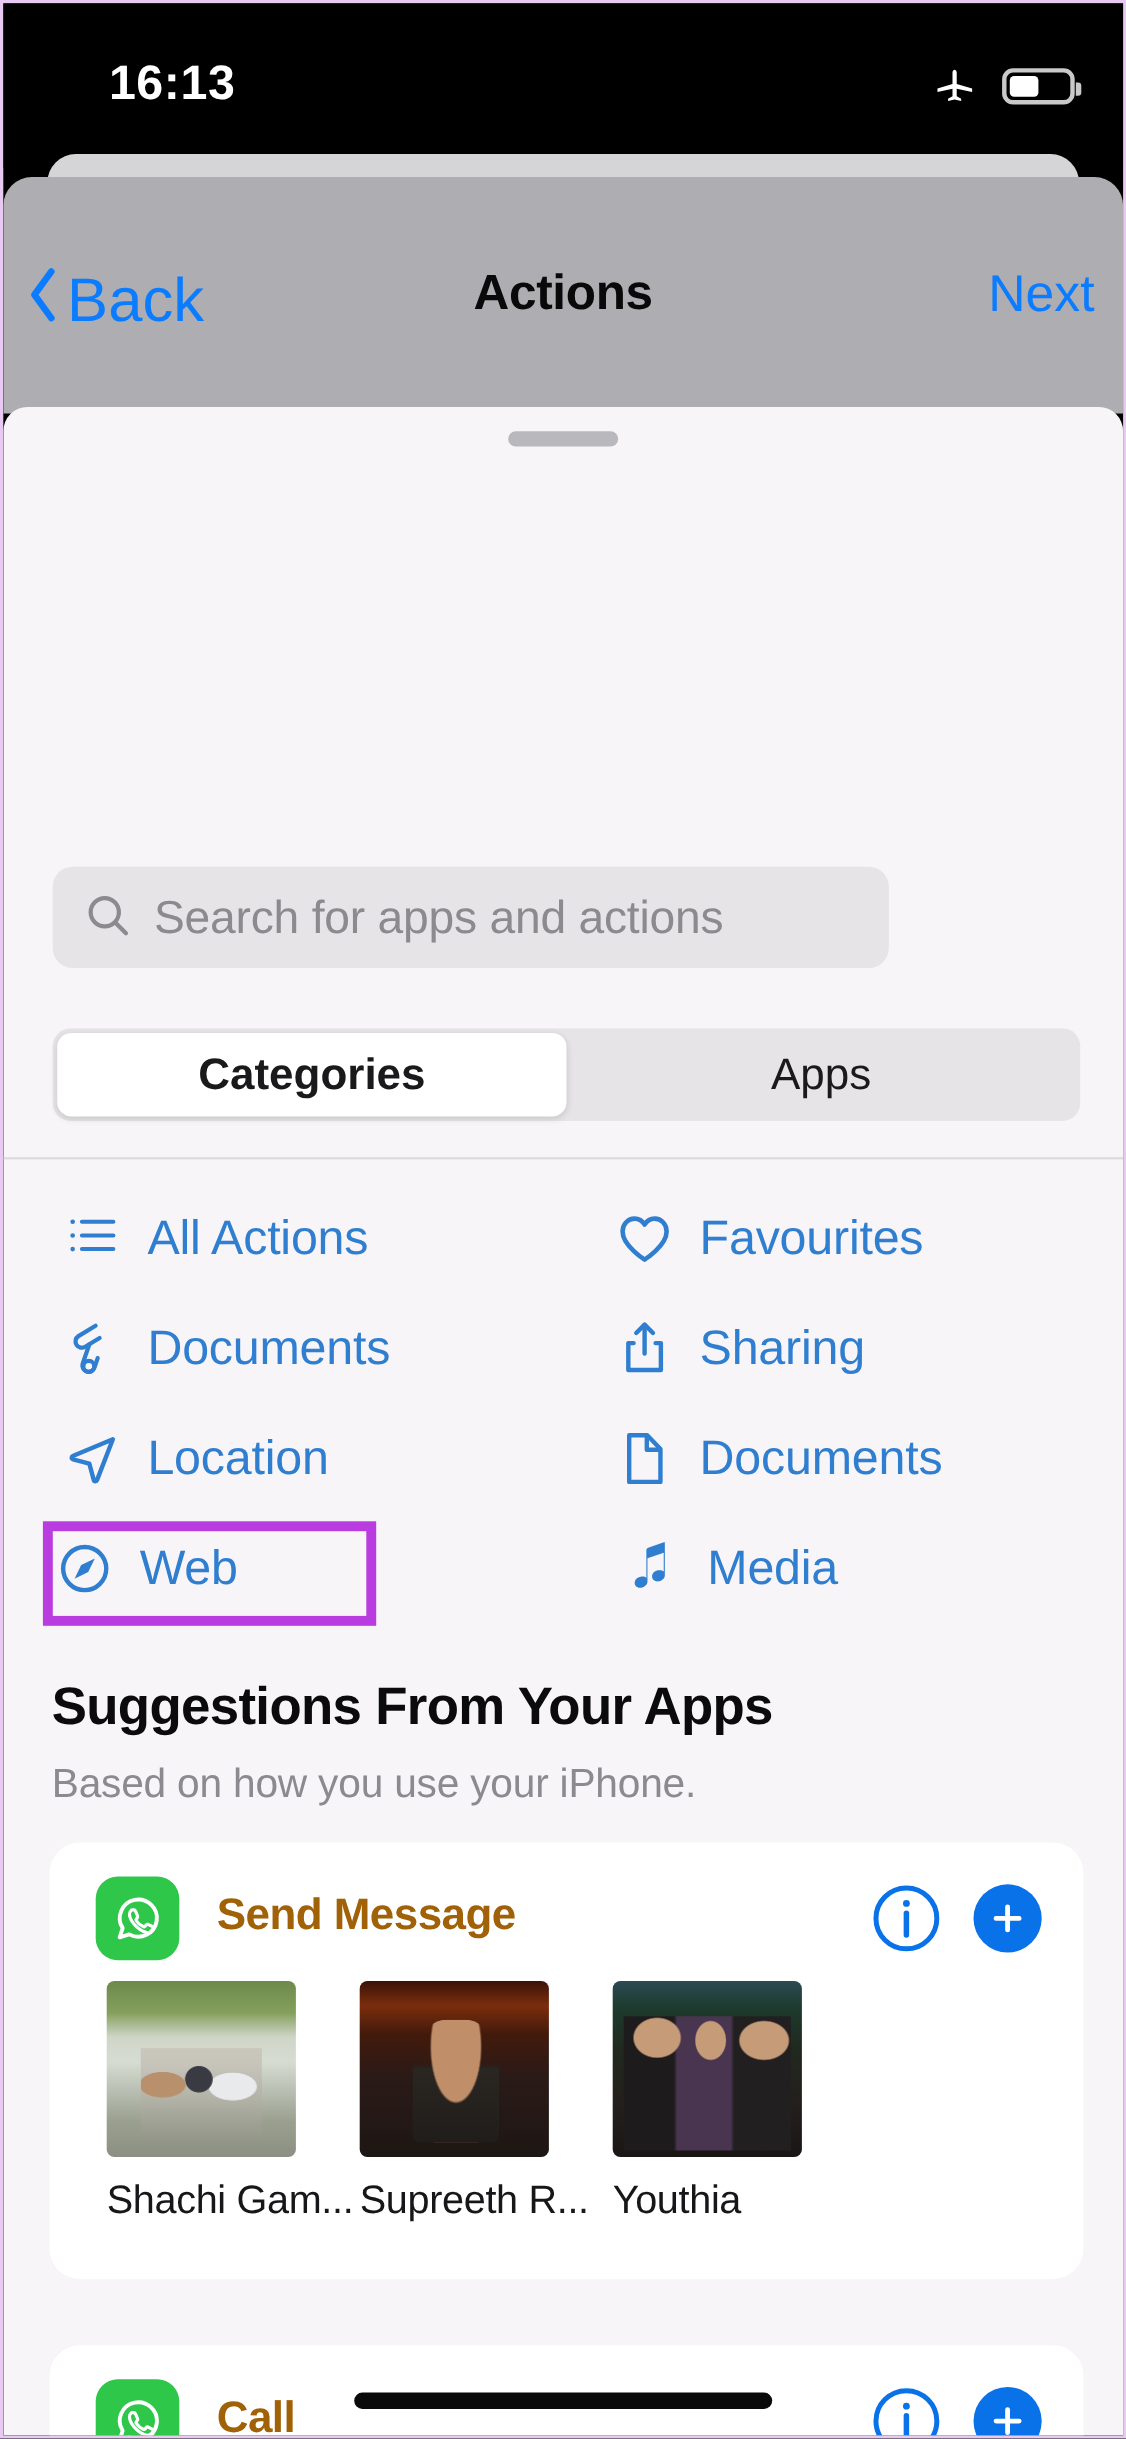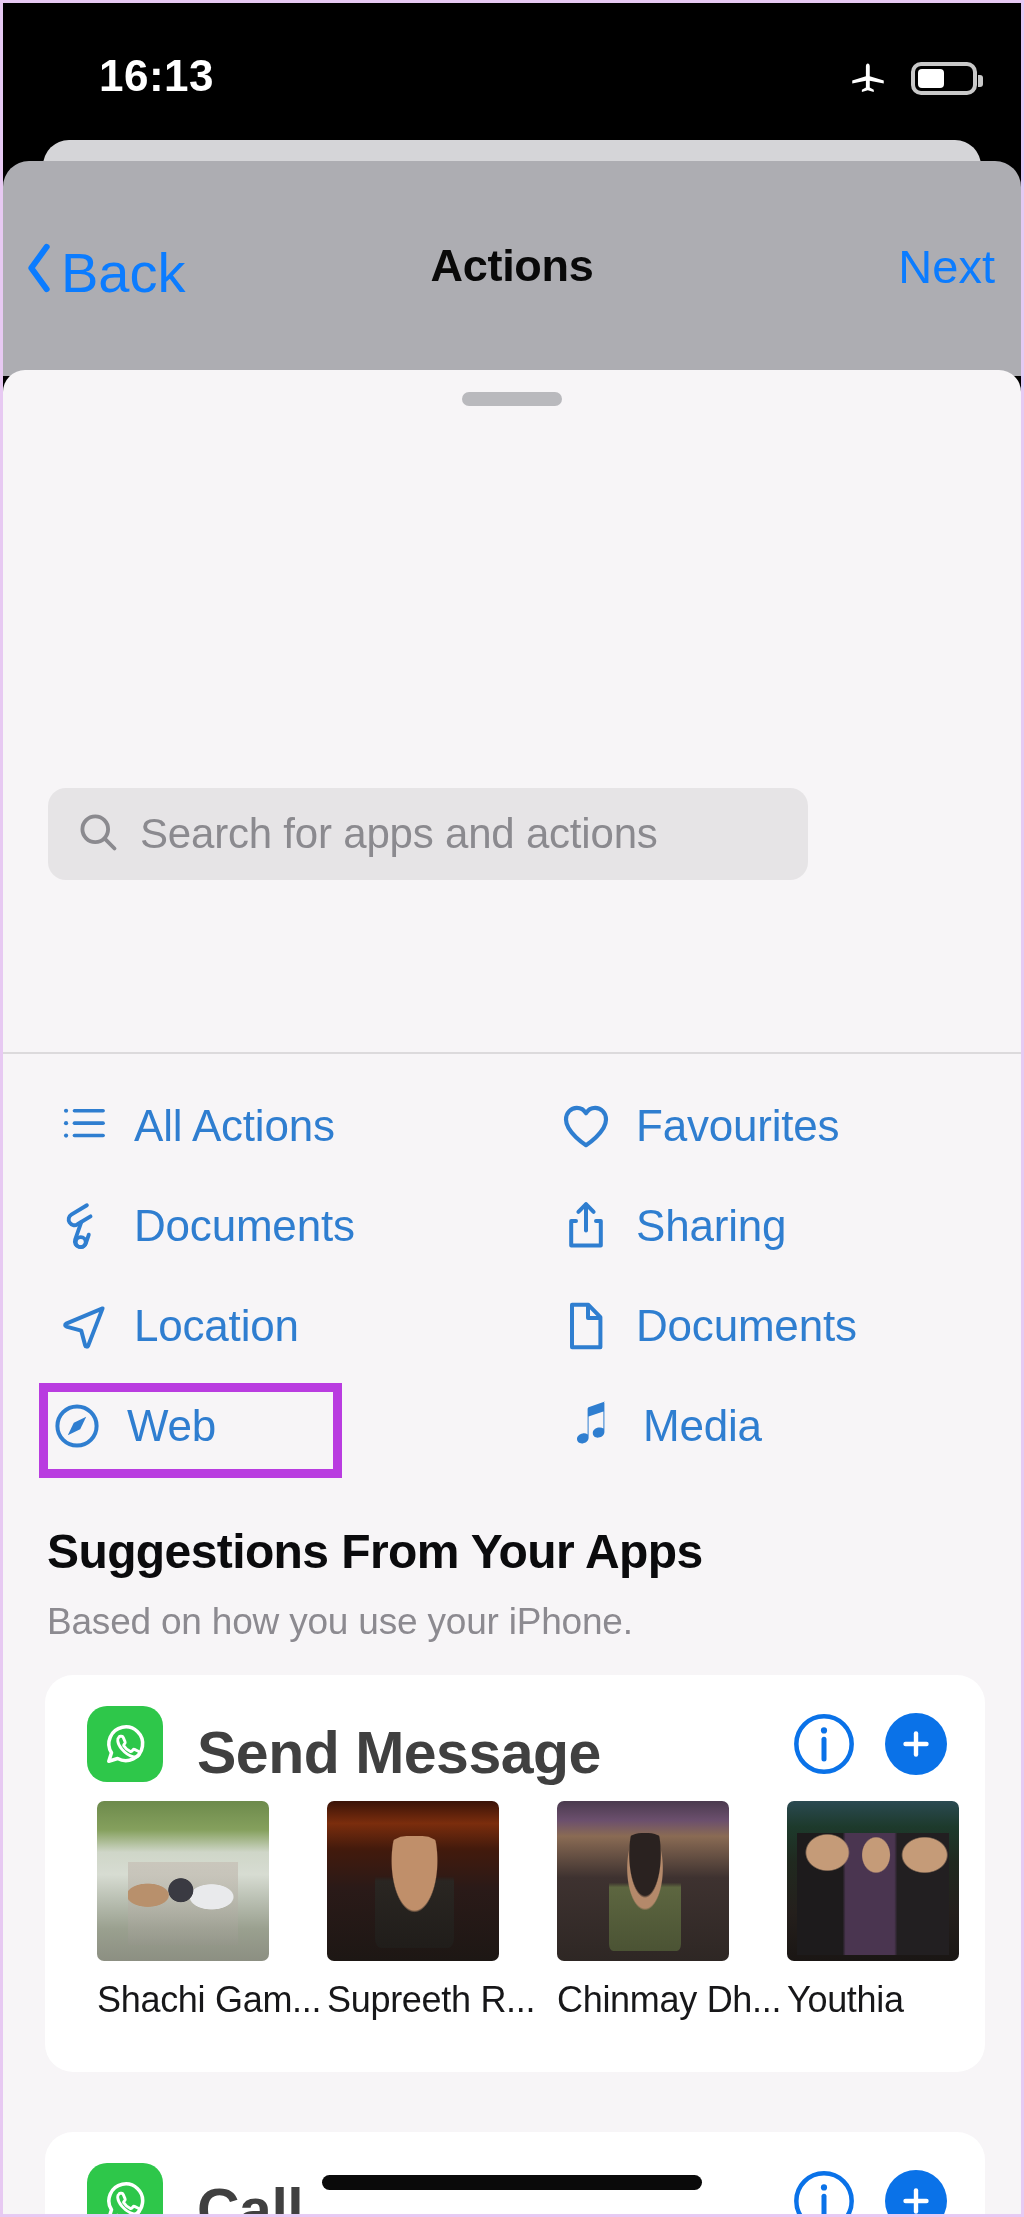--- a/index.html
+++ b/index.html
@@ -297,23 +297,23 @@
     border-radius: 20px;
     background: #2ec74a;
     display: flex;
     align-items: center;
     justify-content: center;
   }
   .card-title {
     position: absolute;
     left: 152px;
     top: 44px;
-    font-size: 59px;
+    font-size: 40px;
     font-weight: bold;
-    color: #404040;
+    color: #a16207;
     letter-spacing: -0.5px;
   }
   .info-btn {
     position: absolute;
     right: 130px;
     top: 38px;
     width: 62px;
     height: 62px;
     cursor: pointer;
   }
@@ -461,20 +461,24 @@
     <div class="search-field">
       <span class="search-icon">
         <svg width="44" height="44" viewBox="0 0 24 24" fill="none" stroke="#8b8a8f" stroke-width="2.1" stroke-linecap="round">
           <circle cx="10.5" cy="10.5" r="7"></circle>
           <line x1="15.8" y1="15.8" x2="21" y2="21"></line>
         </svg>
       </span>
       <span class="search-placeholder">Search for apps and actions</span>
     </div>
 
+    <div class="segmented">
+      <div class="seg active">Categories</div>
+      <div class="seg">Apps</div>
+    </div>
 
     <div class="hairline"></div>
 
     <div class="cat-grid">
 
       <div class="cat-item">
         <span class="cat-icon">
           <svg width="46" height="42" viewBox="0 0 24 22" fill="none" stroke="#2f7ed0" stroke-width="1.9" stroke-linecap="round">
             <circle cx="2.6" cy="3" r="1.1" fill="#2f7ed0" stroke="none"></circle>
             <line x1="7" y1="3" x2="22" y2="3"></line>
@@ -590,24 +594,20 @@
       <div class="contacts-row">
         <div class="contact">
           <div class="contact-thumb ph1"></div>
           <div class="contact-name">Shachi Gam...</div>
         </div>
         <div class="contact">
           <div class="contact-thumb ph2"></div>
           <div class="contact-name">Supreeth R...</div>
         </div>
         <div class="contact">
-          <div class="contact-thumb ph3"></div>
-          <div class="contact-name">Chinmay Dh...</div>
-        </div>
-        <div class="contact">
           <div class="contact-thumb ph4"></div>
           <div class="contact-name">Youthia</div>
         </div>
       </div>
     </div>
 
     <div class="card card-call">
       <div class="card-head">
         <div class="app-icon">
           <svg width="54" height="54" viewBox="0 0 32 32" fill="none" stroke="#ffffff" stroke-width="2.1" stroke-linejoin="round" stroke-linecap="round">

